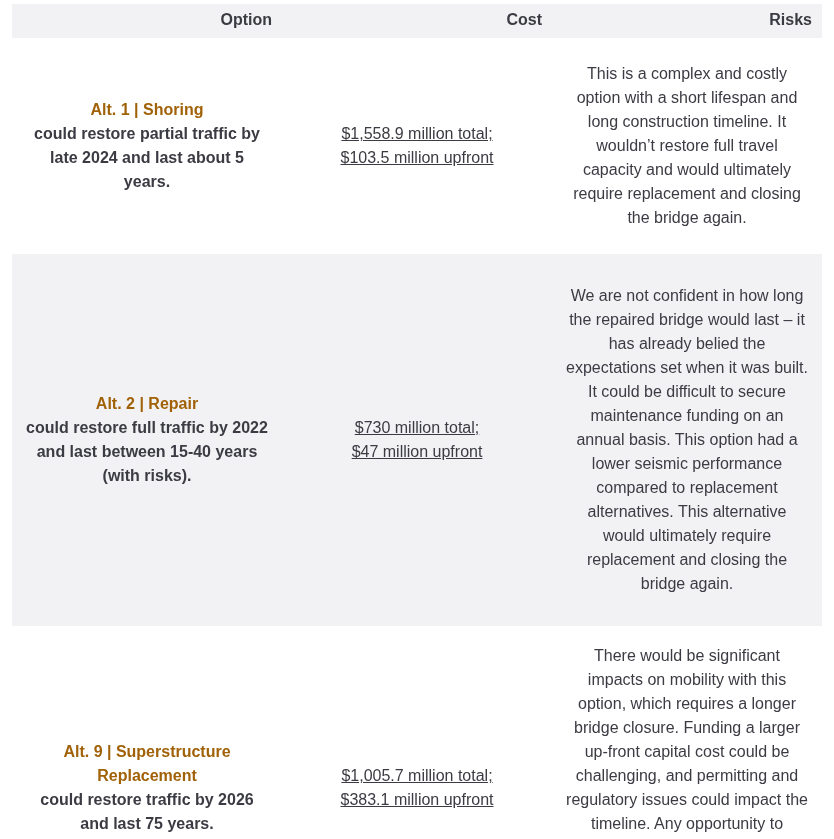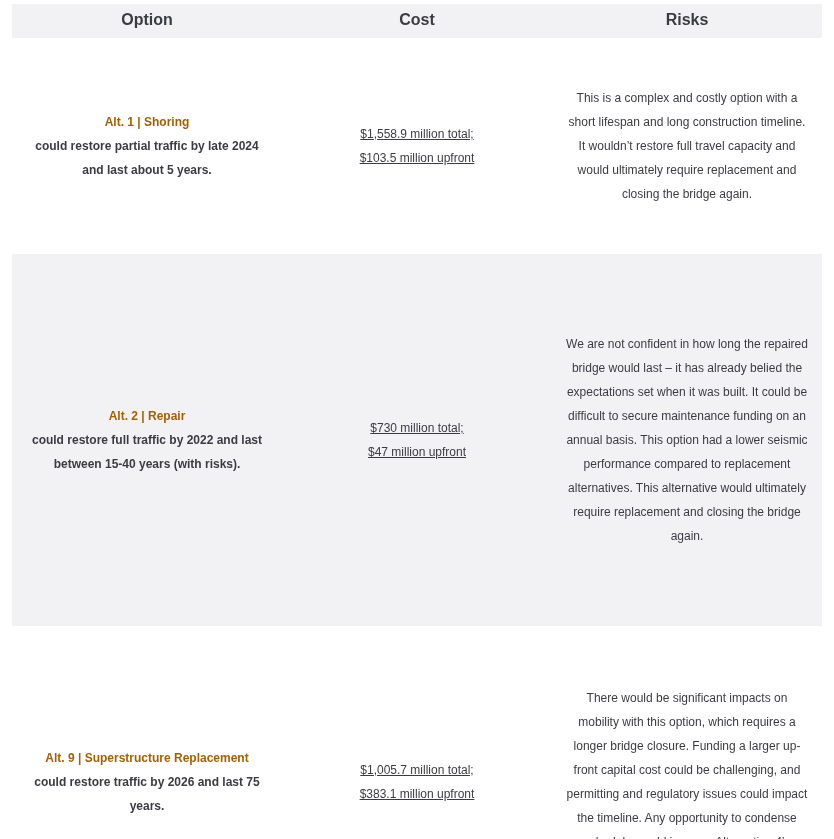--- a/index.html
+++ b/index.html
@@ -33,31 +33,31 @@
   table.comparison-table col.col-risks  { width: 270px; }
 
   thead tr.header-row {
     background: #f2f2f5;
   }
 
   thead th {
     font-size: 16px;
     font-weight: bold;
     color: #3b3b43;
-    text-align: center;
+    text-align: right;
     padding: 6px 10px 8px 10px;
     line-height: 20px;
     border: none;
     vertical-align: middle;
   }
 
   tbody tr.data-row td {
     vertical-align: middle;
     text-align: center;
-    font-size: 12px;
+    font-size: 16px;
     line-height: 24px;
     color: #3b3b43;
     padding: 18px 14px;
     border: none;
   }
 
   tbody tr.row-shaded {
     background: #f2f2f5;
   }
 

